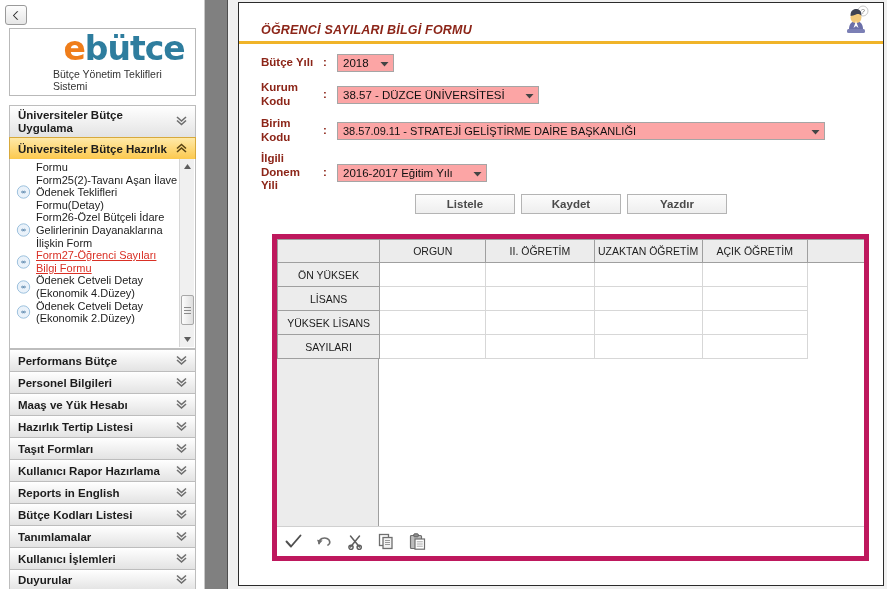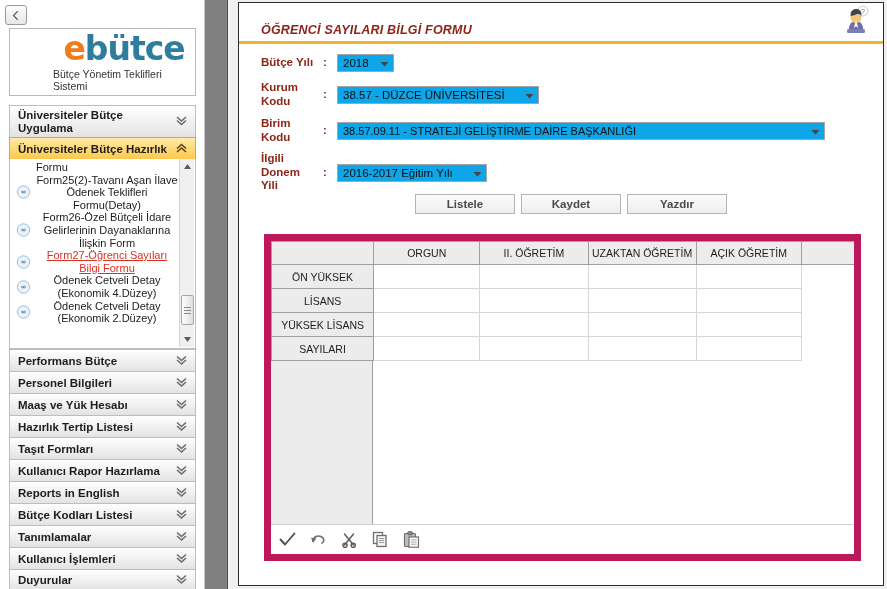--- a/index.html
+++ b/index.html
@@ -100,21 +100,20 @@
     width: 170px; height: 190px;
     padding: 2px 0 0 0;
     overflow: hidden;
   }
   .tree-item {
     display: flex; align-items: flex-start;
     padding: 0px 2px 0px 26px;
     position: relative;
     min-height: 12px;
     cursor: pointer;
-    text-align: center;
   }
   .tree-item .bullet {
     position: absolute; left: 6px; top: 50%;
     transform: translateY(-50%);
     width: 15px; height: 15px;
   }
   .tree-label {
     font-size: 11px; line-height: 12.6px;
     color: #1c1c1c;
   }
@@ -204,21 +203,21 @@
     font-size: 11.5px; font-weight: bold; color: #8c2518;
     text-align: left; padding-top: 3px;
   }
   .frow.r2 .fcolon { padding-top: 10px; }
   .frow.r4 .fcolon { padding-top: 17px; }
   .fctrl { flex: none; }
 
   .sel {
     display: inline-flex; align-items: center;
     height: 18px;
-    background: #0ea5e9;
+    background: #fca5a5;
     border: 1px solid #a5a5a5;
     font-size: 11.5px; color: #111;
     padding: 0 4px 0 5px;
     cursor: pointer;
     white-space: nowrap;
   }
   .sel .sel-val { flex: 1; }
   .sel .caret { margin-left: 8px; }
   .sel.w-year { width: 57px; }
   .sel.w-kurum { width: 202px; }
@@ -235,24 +234,24 @@
     background: linear-gradient(#fcfcfc, #eeeeee);
     border: 1px solid #b4b4b4;
     font-size: 11.5px; font-weight: bold;
     color: #4a4a4a;
     display: flex; align-items: center; justify-content: center;
     cursor: pointer;
   }
 
   
   .grid-panel {
-    position: absolute; left: 25px; top: 231px;
+    position: absolute; left: 33px; top: 231px;
     width: 597px; height: 327px;
     background: #a21caf;
-    border: 7px solid #be185d;
+    border: 5px solid #be185d;
     overflow: hidden;
   }
   .grid-wrap { position: absolute; left: 0; top: 0; right: 0; bottom: 30px; background:#fff; }
   .rowhdr-bg {
     position: absolute; left: 0; top: 0;
     width: 102px; height: 100%;
     background: #ececec;
     border-right: 1px solid #9f9f9f;
   }
   table.grid {

